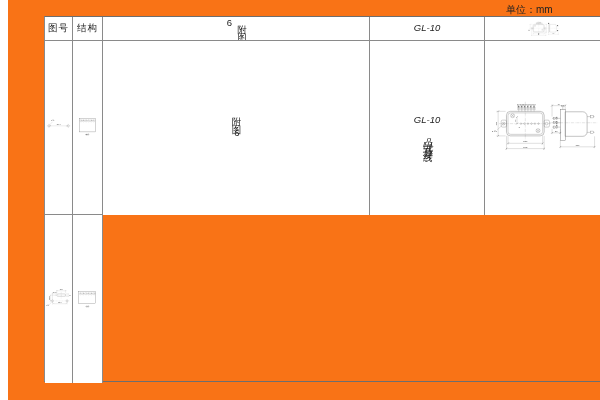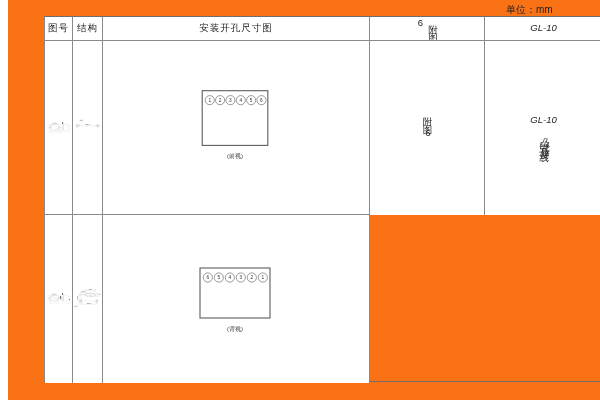--- a/index.html
+++ b/index.html
@@ -35,21 +35,20 @@
 </head>
 <body>
 
 <div class="page">
   <div class="unit">单位：mm</div>
 
   <div class="tbl">
 
     <div class="cell hdr hb">图号</div>
     <div class="cell hdr hb">结构</div>
-    <div class="cell hdr hb">安装开孔尺寸图</div>
 
     <div class="cell rb">
       <div class="vtext fig">附图6</div>
     </div>
     <div class="cell rb struct">
       <div class="model">GL-10</div>
       <div class="vtext">凸出式前接线</div>
     </div>
 
     <div class="cell rb draw">

